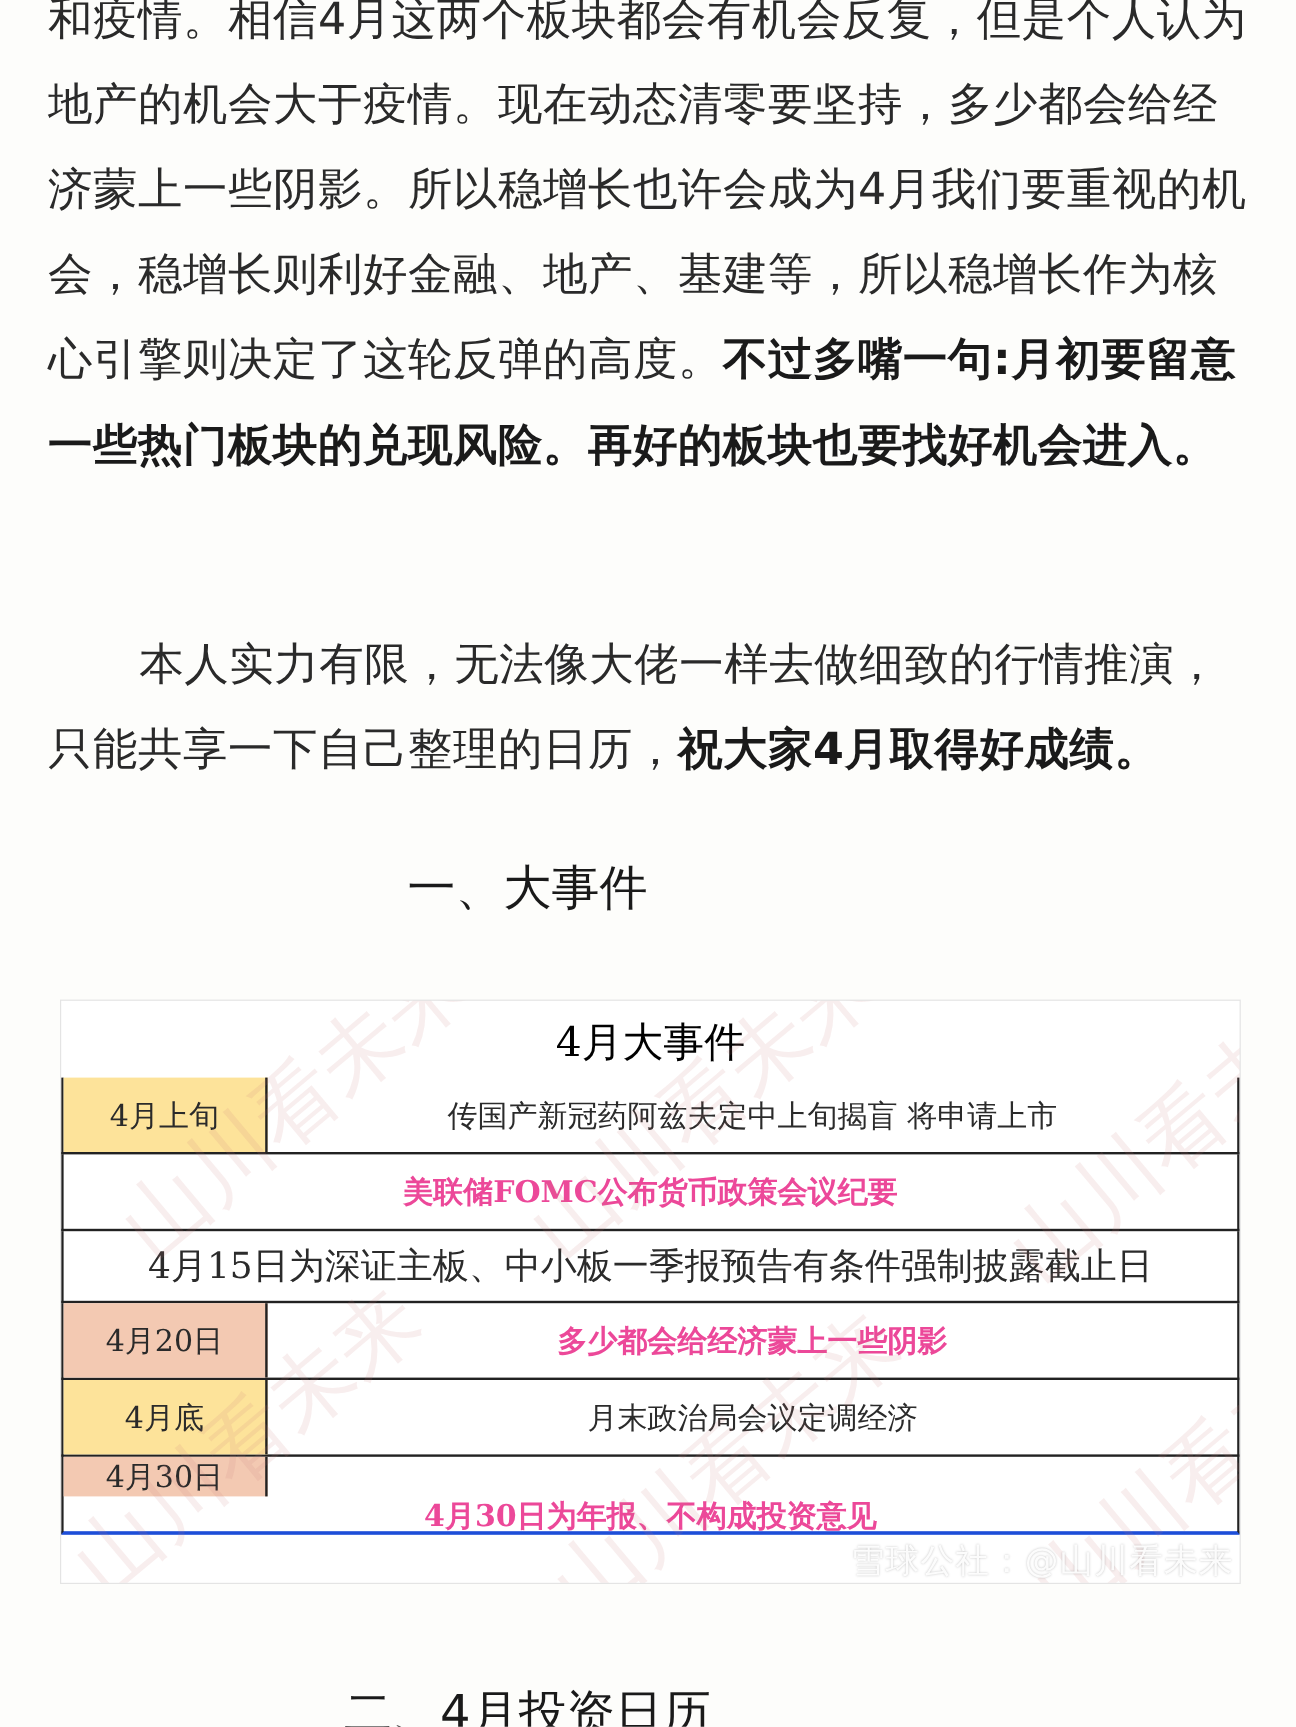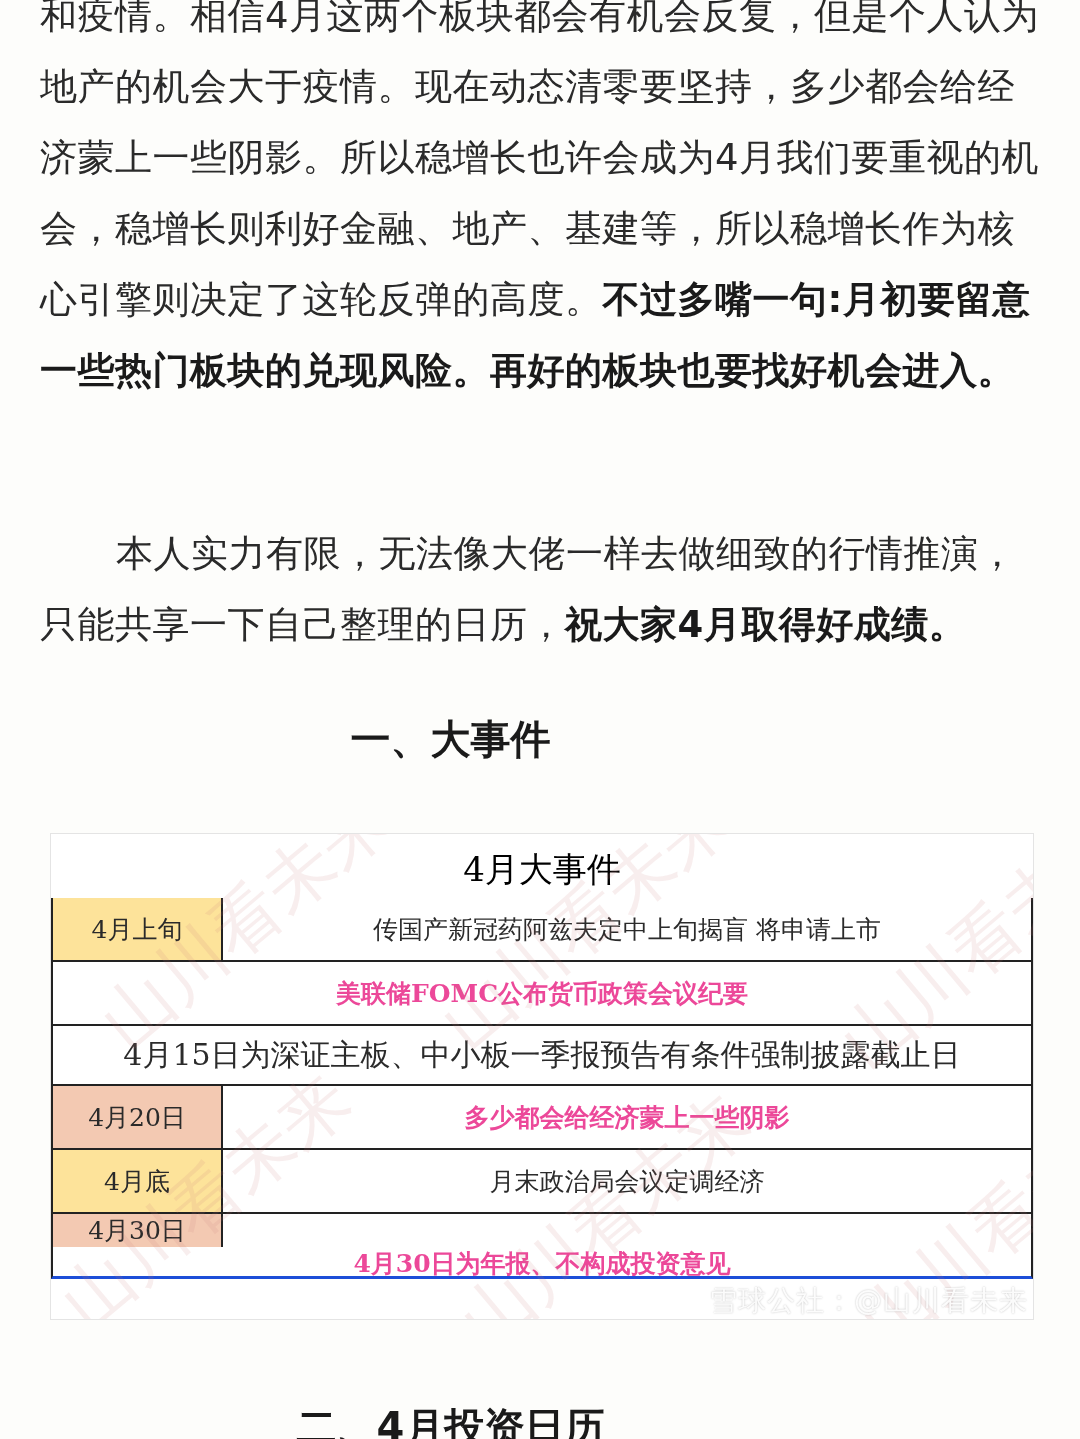--- a/index.html
+++ b/index.html
@@ -13,22 +13,22 @@
   .para {
     position: absolute; left: 40px; width: 1010px;
     font-size: 37px; line-height: 71px; letter-spacing: 0.5px;
     color: #2a2a2a;
     margin: 0;
   }
   .para b { font-weight: bold; color: #1a1a1a; }
   #p1 { top: -20px; }
   #p2 { top: 518px; text-indent: 76px; }
   .section-title {
-    position: absolute; left: 16px; width: 869px; text-align: center;
-    font-size: 40px; font-weight: bold; color: #1a1a1a; margin: 0;
+    position: absolute; left: 5px; width: 869px; text-align: center;
+    font-size: 40px; font-weight: normal; color: #1a1a1a; margin: 0;
   }
   #s1 { top: 712px; }
   #s2 { top: 1400px; }
 
   .table-img {
     position: absolute; left: 50px; top: 833px; width: 982px; height: 485px;
     background: #ffffff;
     border: 1px solid #e4e4e4;
     overflow: hidden;
   }

